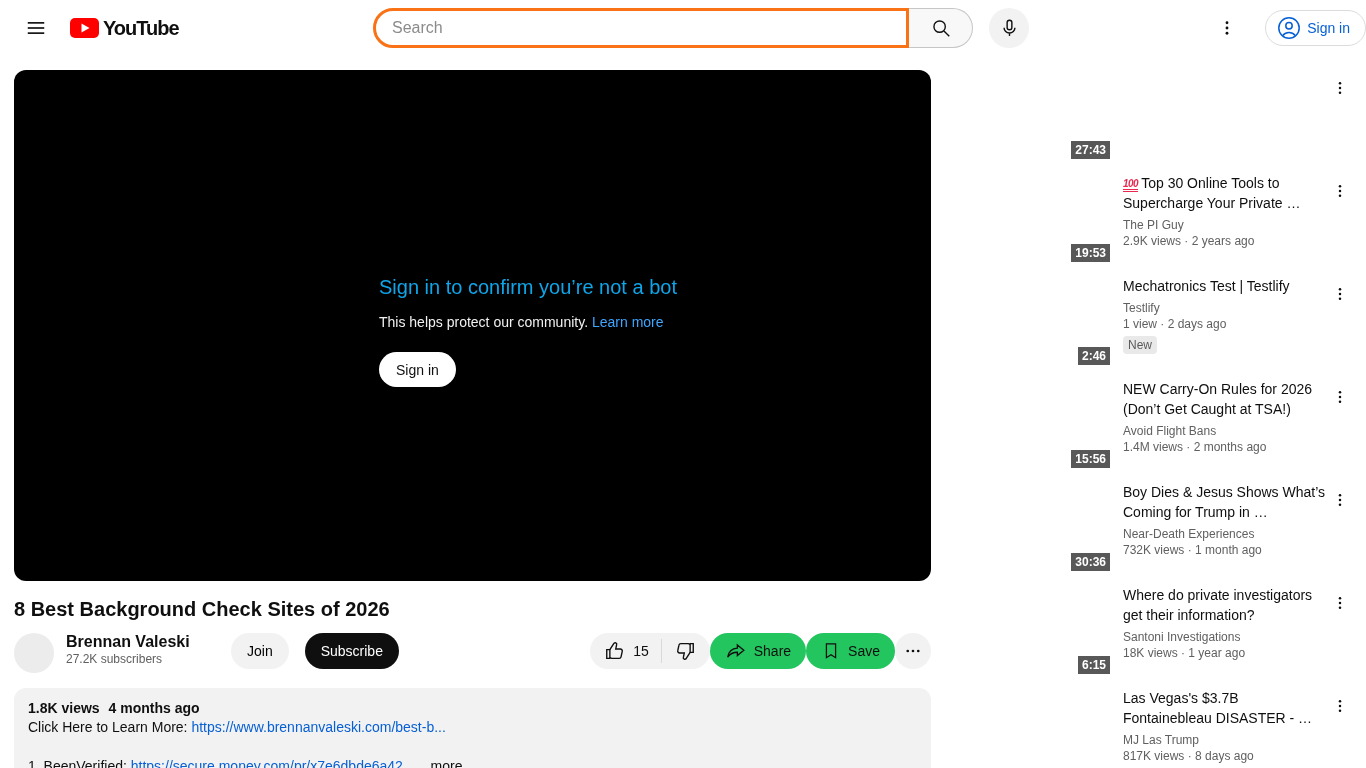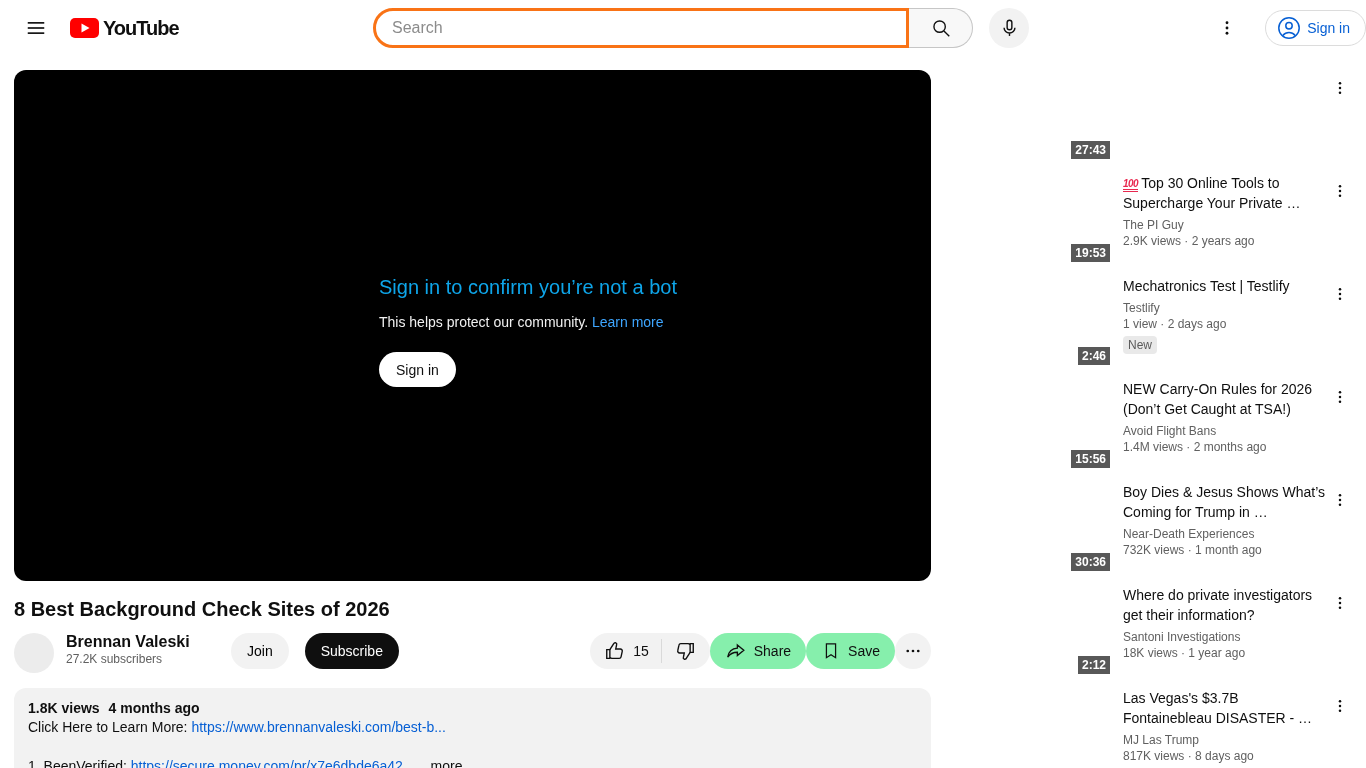--- a/index.html
+++ b/index.html
@@ -48,21 +48,21 @@
   .ch-name { font-size:16px; font-weight:700; color:#0f0f0f; display:block; }
   .ch-subs { font-size:12px; color:#606060; margin-top:1px; }
   .join-btn { height:36px; padding:0 16px; border-radius:18px; background:#f2f2f2; font-size:14px; font-weight:500; margin-left:30px; }
   .subscribe-btn { height:36px; padding:0 16px; border-radius:18px; background:#0f0f0f; color:#fff; font-size:14px; font-weight:500; margin-left:16px; }
   .actions { margin-left:auto; display:flex; align-items:center; }
   .like-group { display:flex; align-items:center; height:36px; background:#f2f2f2; border-radius:18px; }
   .like-btn { display:flex; align-items:center; gap:7px; padding:0 12px 0 14px; height:36px; font-size:14px; font-weight:500; color:#0f0f0f; }
   .divider { width:1px; height:24px; background:#d9d9d9; }
   .dislike-btn { padding:0 14px 0 12px; height:36px; display:flex; align-items:center; }
   .pill-btn { display:flex; align-items:center; gap:7px; height:36px; padding:0 15px; border-radius:18px;
-    background:#86efac; font-size:14px; font-weight:500; color:#0f0f0f; }
+    background:#22c55e; font-size:14px; font-weight:500; color:#0f0f0f; }
   .more-btn { width:36px; height:36px; border-radius:50%; background:#f2f2f2; display:flex; align-items:center; justify-content:center; }
 
   
   .description { margin-top:15px; background:#f2f2f2; border-radius:12px; padding:12px 14px; height:120px; font-size:14px; }
   .desc-stats { font-weight:700; }
   .desc-stats span + span { margin-left:9px; }
   .desc-line { margin-top:3px; color:#0f0f0f; }
   .desc-line a { color:#065fd4; }
   .desc-line2 { margin-top:23px; }
   .more-label { color:#0f0f0f; margin-left:16px; }
@@ -304,21 +304,21 @@
       <svg width="16" height="16" viewBox="0 0 24 24" fill="#0f0f0f">
           <circle cx="12" cy="5" r="1.9"></circle>
           <circle cx="12" cy="12" r="1.9"></circle>
           <circle cx="12" cy="19" r="1.9"></circle>
         </svg>
     </button>
   </div>
 
   <div class="sb-item">
     <div class="sb-thumb">
-      <span class="duration">2:12</span>
+      <span class="duration">6:15</span>
     </div>
     <div class="sb-info">
       <div class="sb-title">Where do private investigators get their information?</div>
       <div class="sb-channel">Santoni Investigations</div>
       <div class="sb-meta">18K views · 1 year ago</div>
     </div>
     <button class="sb-kebab">
       <svg width="16" height="16" viewBox="0 0 24 24" fill="#0f0f0f">
           <circle cx="12" cy="5" r="1.9"></circle>
           <circle cx="12" cy="12" r="1.9"></circle>

